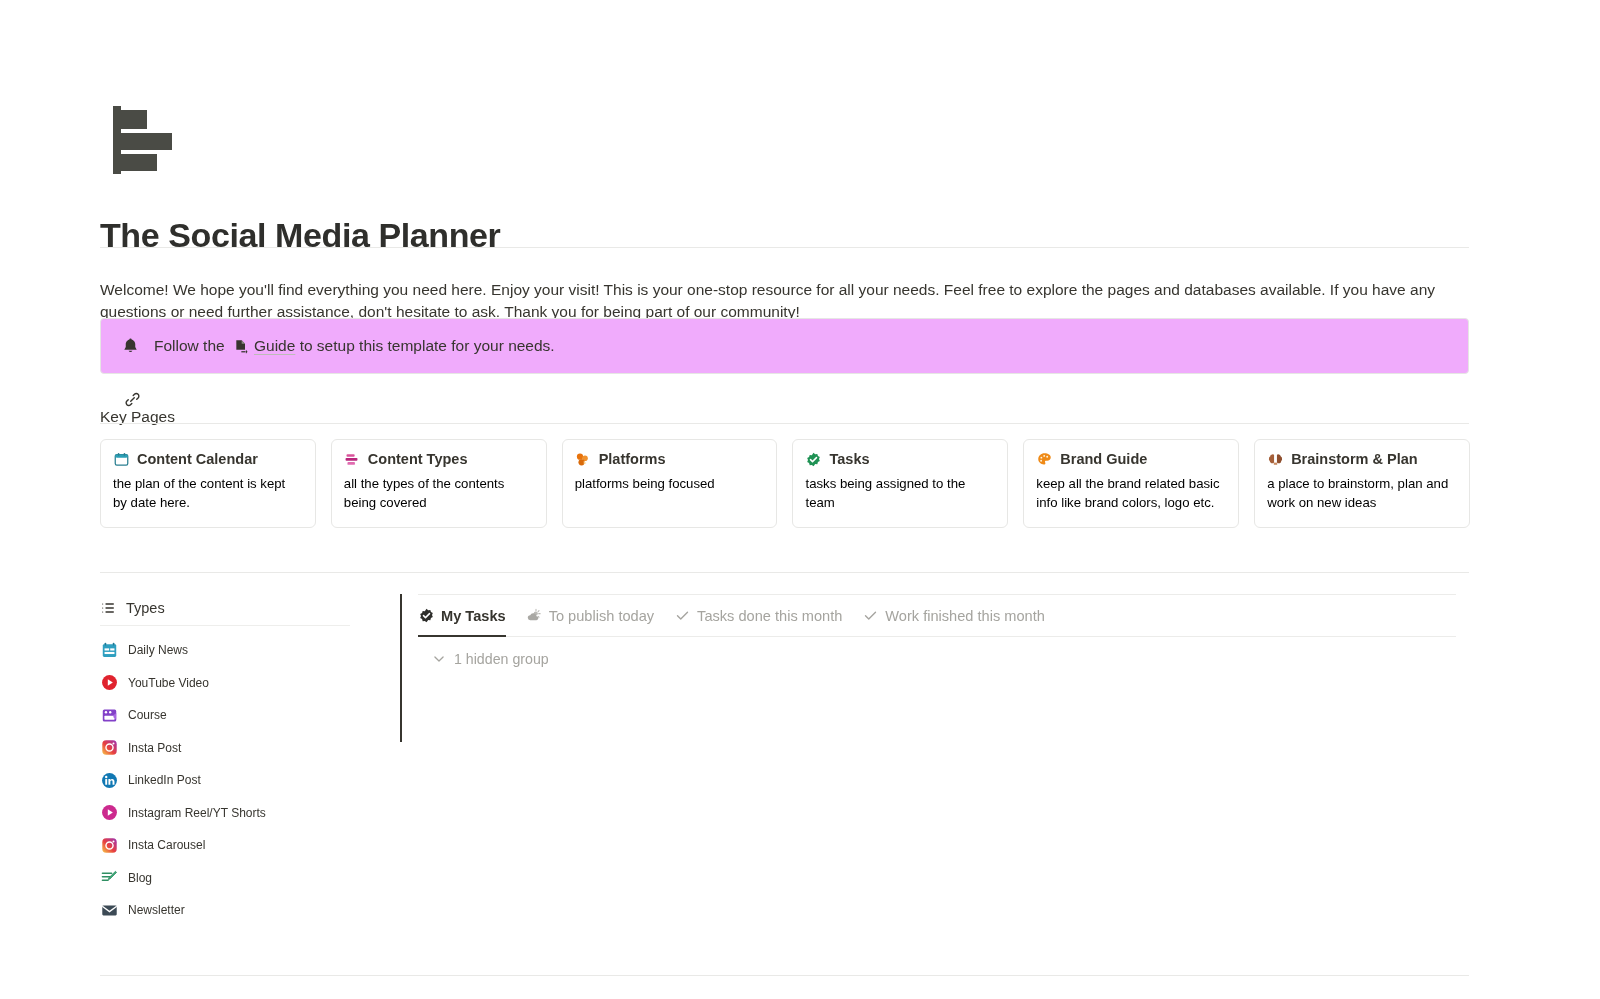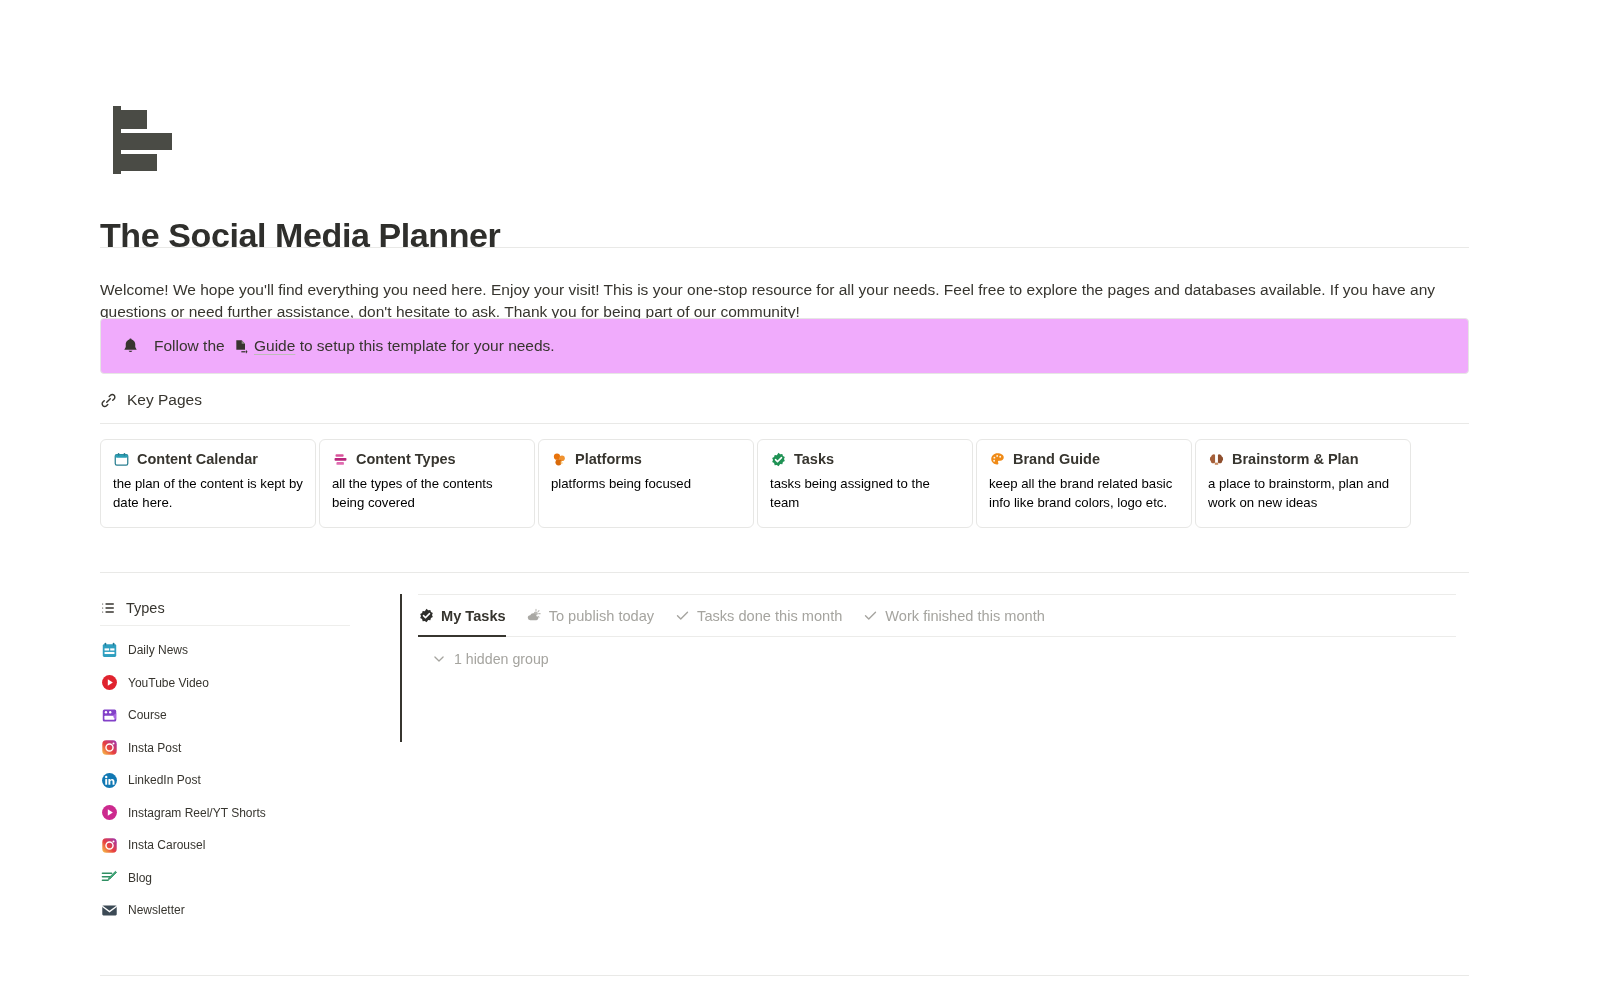--- a/index.html
+++ b/index.html
@@ -66,29 +66,29 @@
     text-underline-offset: 3px;
     text-decoration-color: #bdbcb8;
     color: #37352f;
     cursor: pointer;
   }
 
   
   .keypages {
     position: absolute; left: 100px; top: 391px;
     display: flex; align-items: center;
-    font-size: 15.5px; color: #37352f;
+    font-size: 15.5px; color: #37352f; flex-direction: column;
   }
   .keypages .lnk { margin-right: 10px; display: flex; }
 
   
   .cards {
     position: absolute; left: 100px; top: 439px;
     width: 1370px;
-    display: flex; gap: 3px;
+    display: flex; gap: 15px;
   }
   .card {
     width: 216px; height: 89px;
     border: 1px solid #e7e7e5;
     border-radius: 6px;
     background: #fff;
     padding: 11px 12px 10px 12px;
     cursor: pointer;
   }
   .card-head {

